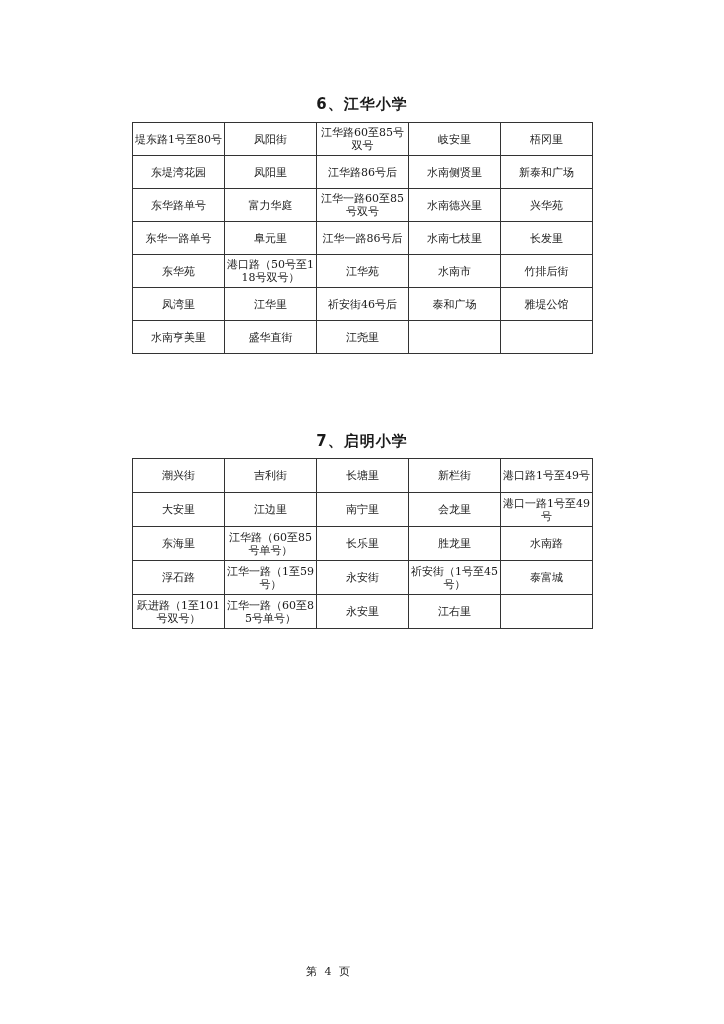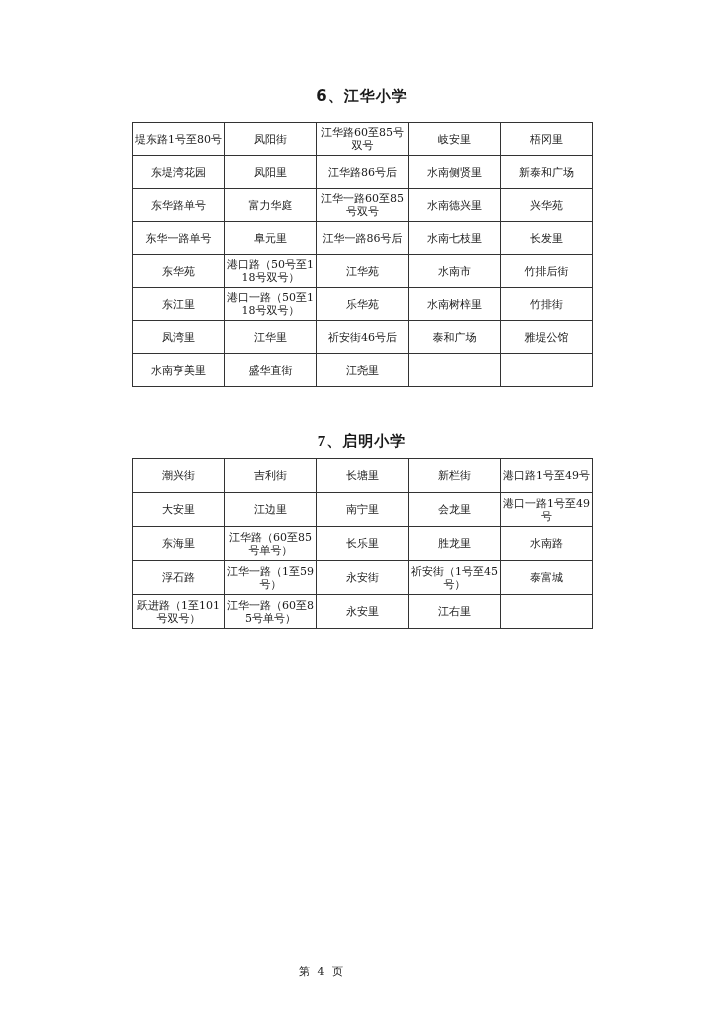--- a/index.html
+++ b/index.html
@@ -20,27 +20,27 @@
     padding: 0 2px; overflow: hidden;
     word-break: break-all;
   }
   table.zone col.c { width: 20%; }
   #t1 { top: 122px; padding-left: 45px; }
   #t1 td { height: 32px; }
   #t2 { top: 458px; border-radius: 17px; }
   #t2 td { height: 33px; }
   .page-footer {
     position: absolute; top: 964px; left: 0; width: 644px; text-align: center;
-    font-size: 11px; letter-spacing: 2px;
+    font-size: 11px; letter-spacing: 2px; padding-left: 7px;
   }
 </style>
 </head>
 <body>
 
-<div class="section-title" style="top:87px;">6、江华小学</div>
+<div class="section-title" style="top:95px;">6、江华小学</div>
 
 <table class="zone" id="t1">
   <colgroup>
       <col class="c">
       <col class="c">
       <col class="c">
       <col class="c">
       <col class="c">
     </colgroup>
   <tbody>
@@ -73,44 +73,37 @@
         <td>长发里</td>
       </tr>
       <tr>
         <td>东华苑</td>
         <td>港口路（50号至118号双号）</td>
         <td>江华苑</td>
         <td>水南市</td>
         <td>竹排后街</td>
       </tr>
       <tr>
-        <td>东江里</td>
-        <td>港口一路（50至118号双号）</td>
-        <td>乐华苑</td>
-        <td>水南树梓里</td>
-        <td>竹排街</td>
-      </tr>
-      <tr>
         <td>凤湾里</td>
         <td>江华里</td>
         <td>祈安街46号后</td>
         <td>泰和广场</td>
         <td>雅堤公馆</td>
       </tr>
       <tr>
         <td>水南亨美里</td>
         <td>盛华直街</td>
         <td>江尧里</td>
         <td></td>
         <td></td>
       </tr>
     </tbody>
 </table>
 
-<div class="section-title" style="top:432px;font-family:Liberation Serif, serif;">7、启明小学</div>
+<div class="section-title" style="top:432px;">7、启明小学</div>
 
 <table class="zone" id="t2">
   <colgroup>
       <col class="c">
       <col class="c">
       <col class="c">
       <col class="c">
       <col class="c">
     </colgroup>
   <tbody>

